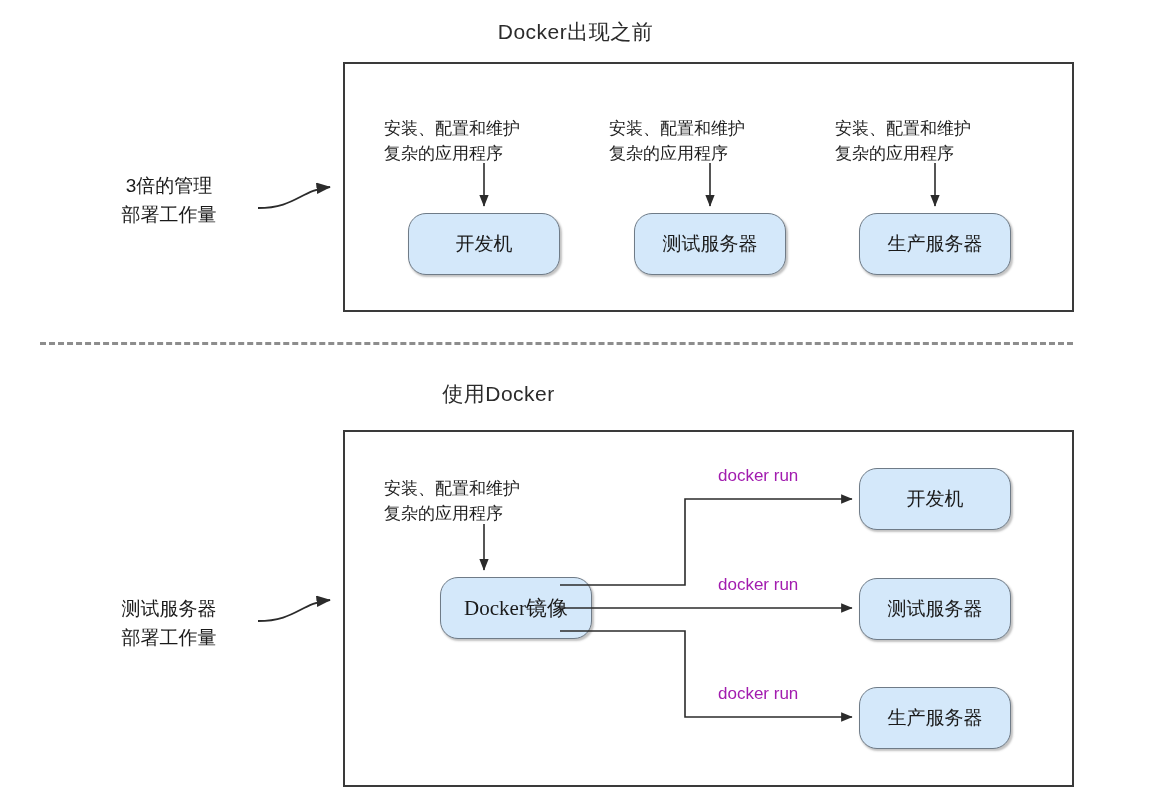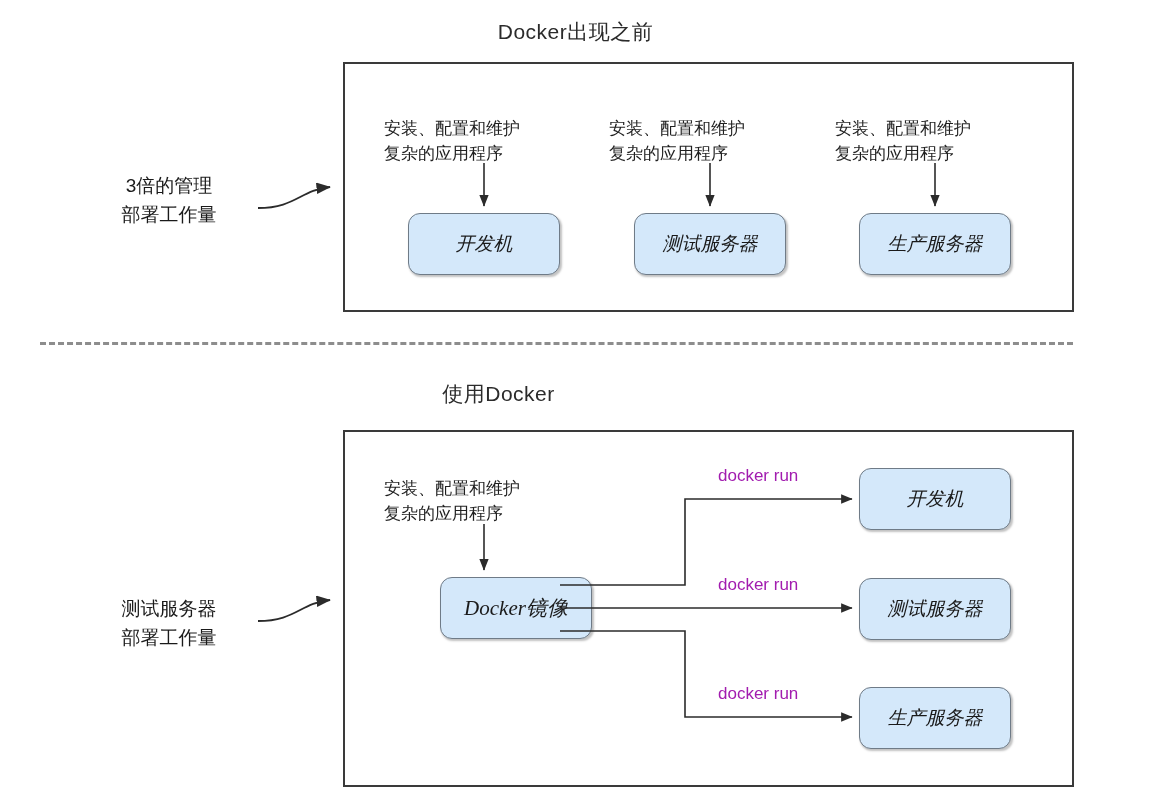--- a/index.html
+++ b/index.html
@@ -52,29 +52,28 @@
     height: 0;
     border-top: 3px dashed #8d8d8d;
   }
 
   
   .node {
     position: absolute;
     box-sizing: border-box;
     background: #d4e8fa;
     border: 1.5px solid #6f7b87;
-    border-radius: 12px;
+    border-radius: 18px;
     display: flex;
     align-items: center;
     justify-content: center;
     font-size: 19px;
     color: #1a1a1a;
     box-shadow: 1.5px 2px 2px rgba(120,120,120,0.45);
     white-space: nowrap;
-    font-style: italic;
   }
   .node.serif { font-family: "Liberation Serif", "DejaVu Serif", serif; font-size: 21px; }
 
   
   #node-dev-1   { left: 408px; top: 213px; width: 152px; height: 62px; }
   #node-test-1  { left: 634px; top: 213px; width: 152px; height: 62px; }
   #node-prod-1  { left: 859px; top: 213px; width: 152px; height: 62px; }
 
   
   #node-image   { left: 408px; top: 577px; width: 152px; height: 62px; margin-left: 32px; }

